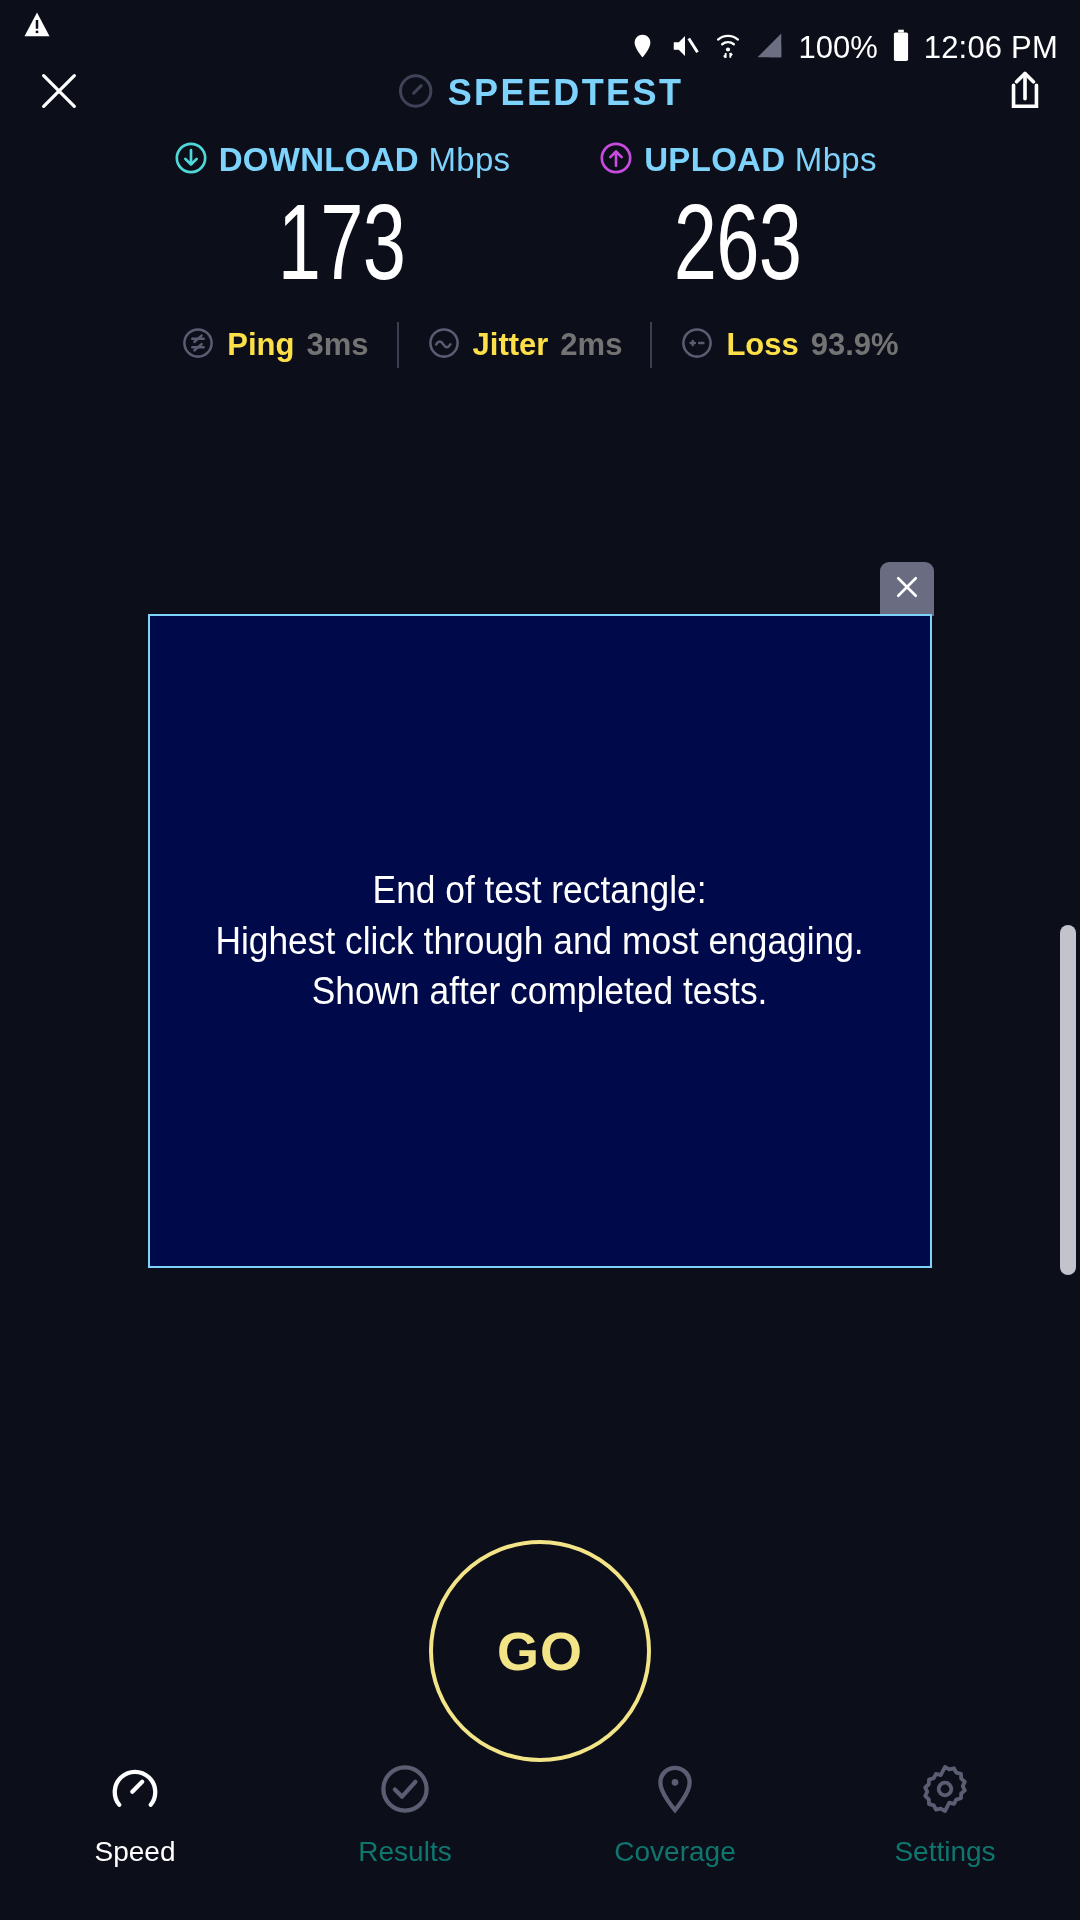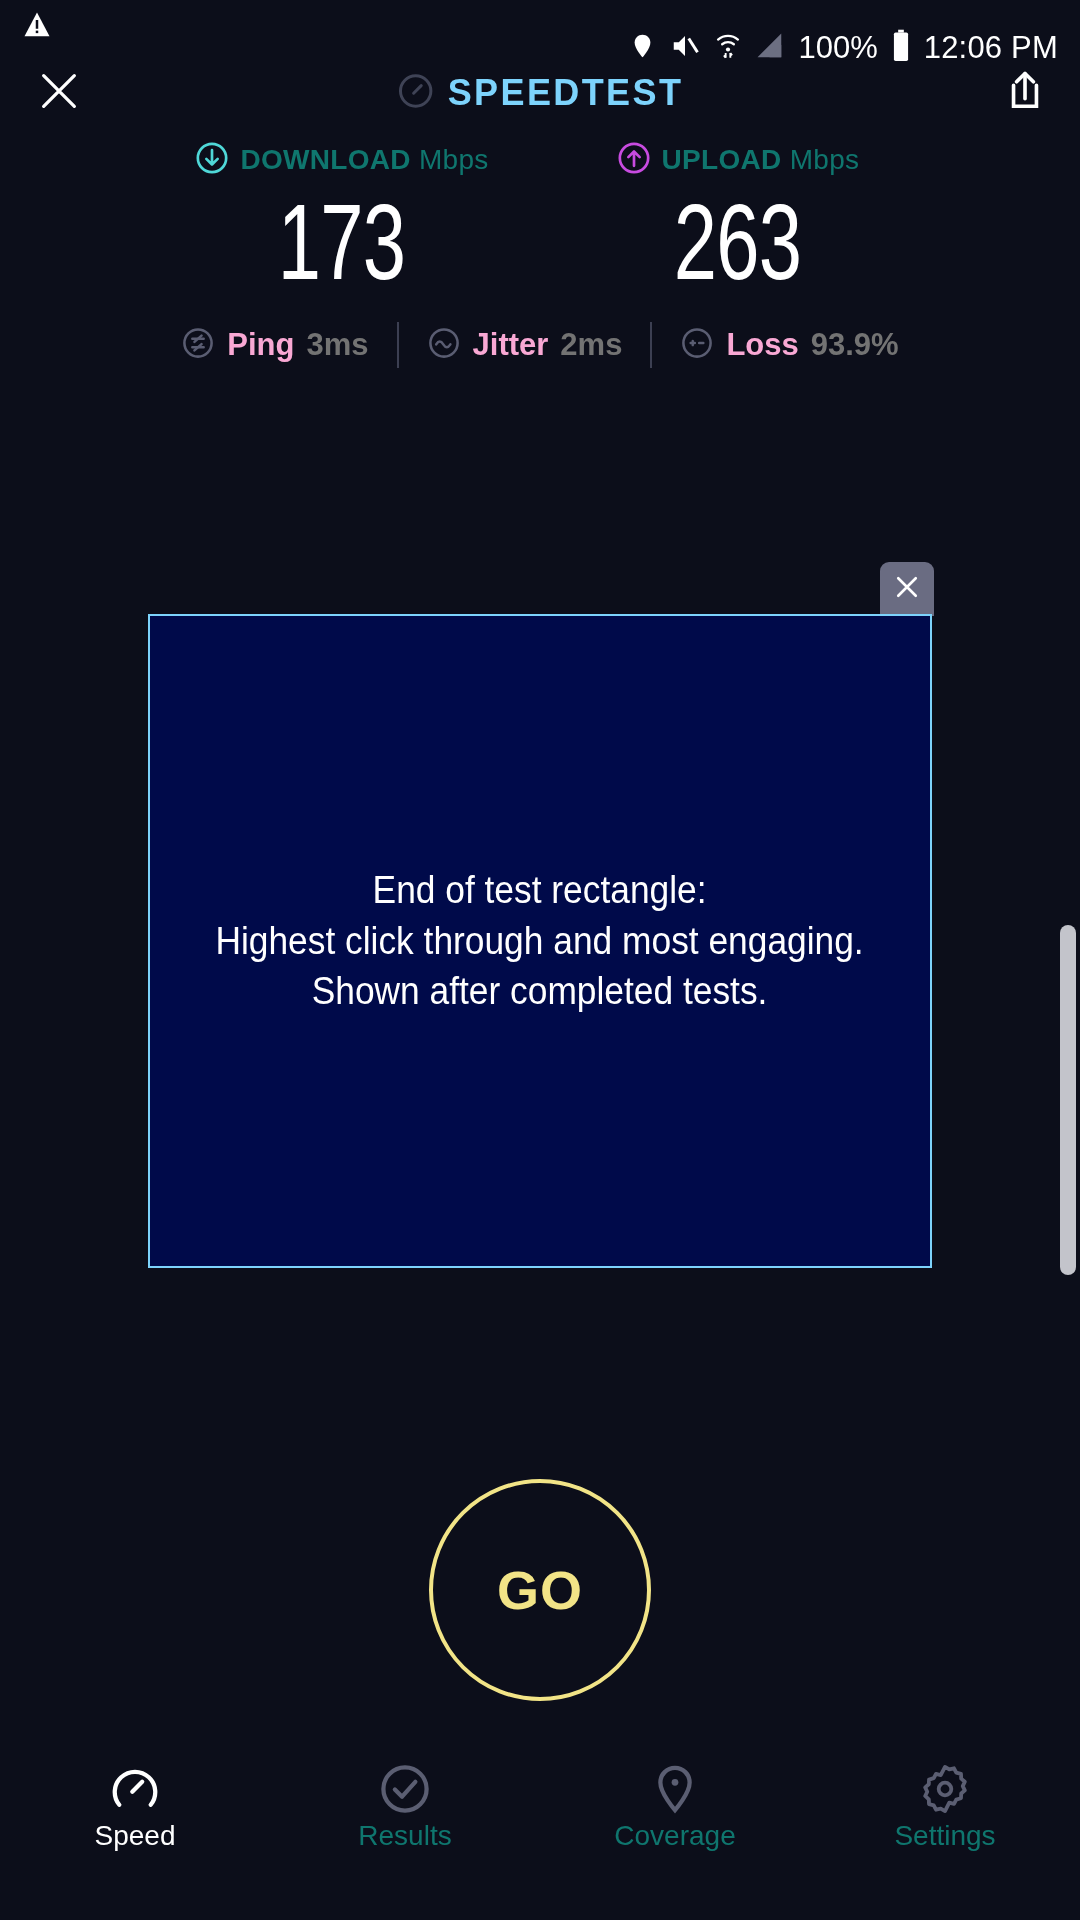--- a/index.html
+++ b/index.html
@@ -56,42 +56,42 @@
   .dl-ul-row {
     display: flex; justify-content: center; gap: 96px;
     align-items: flex-start;
   }
   .metric { display: flex; flex-direction: column; align-items: center; width: 300px; }
   .metric-head {
     display: flex; align-items: center; gap: 11px;
     height: 40px;
   }
   .metric-label {
-    font-size: 28px; font-weight: bold; color: #0f766e; letter-spacing: 0.3px;
+    font-size: 33px; font-weight: bold; color: #7dd3fc; letter-spacing: 0.3px;
     white-space: nowrap;
   }
   .metric-label .unit { font-weight: normal; }
   .metric-value {
     font-size: 108px; color: #ffffff; line-height: 1.0;
     font-weight: 300; letter-spacing: -1px;
     font-family: "Liberation Sans", sans-serif;
     transform: scaleX(0.72); transform-origin: center top;
     margin-top: 8px;
   }
 
   .stats-row {
     display: flex; align-items: center; justify-content: center;
     margin-top: 26px;
     gap: 0;
   }
   .stat {
     display: flex; align-items: center; gap: 12px;
     padding: 0 28px;
   }
-  .stat-name { font-size: 31px; color: #f9a8d4; font-weight: bold; }
+  .stat-name { font-size: 31px; color: #fde047; font-weight: bold; }
   .stat-val  { font-size: 31px; color: #737373; font-weight: bold; }
   .stat-sep {
     width: 2px; height: 46px; background: #3c3f52;
   }
 
   
   .ad-box {
     position: absolute;
     left: 148px; top: 614px;
     width: 784px; height: 654px;
@@ -121,42 +121,42 @@
     position: absolute;
     right: 4px; top: 925px;
     width: 16px; height: 350px;
     background: #c3c4cb;
     border-radius: 8px;
   }
 
   
   .go-btn {
     position: absolute;
-    left: 50%; top: 1479px;
+    left: 50%; top: 1540px;
     transform: translateX(-50%);
     width: 222px; height: 222px;
     border-radius: 50%;
     border: 4px solid #f2e487;
     display: flex; align-items: center; justify-content: center;
     background: transparent;
   }
   .go-label {
     color: #f2e487; font-size: 54px; font-weight: bold;
     letter-spacing: 1px;
   }
 
   
   .bottomnav {
     position: absolute; left: 0; bottom: 0;
     width: 1080px; height: 180px;
     display: flex; align-items: flex-start; padding-top: 22px;
   }
   .nav-item {
     flex: 1;
-    display: flex; flex-direction: column; align-items: center; gap: 0;
+    display: flex; flex-direction: column; align-items: center; gap: 16px;
   }
   .nav-label { font-size: 28px; color: #0f766e; }
   .nav-item.active .nav-label { color: #ffffff; }
 </style>
 </head>
 <body>
 
 <div class="screen">
 
   <div class="statusbar">

